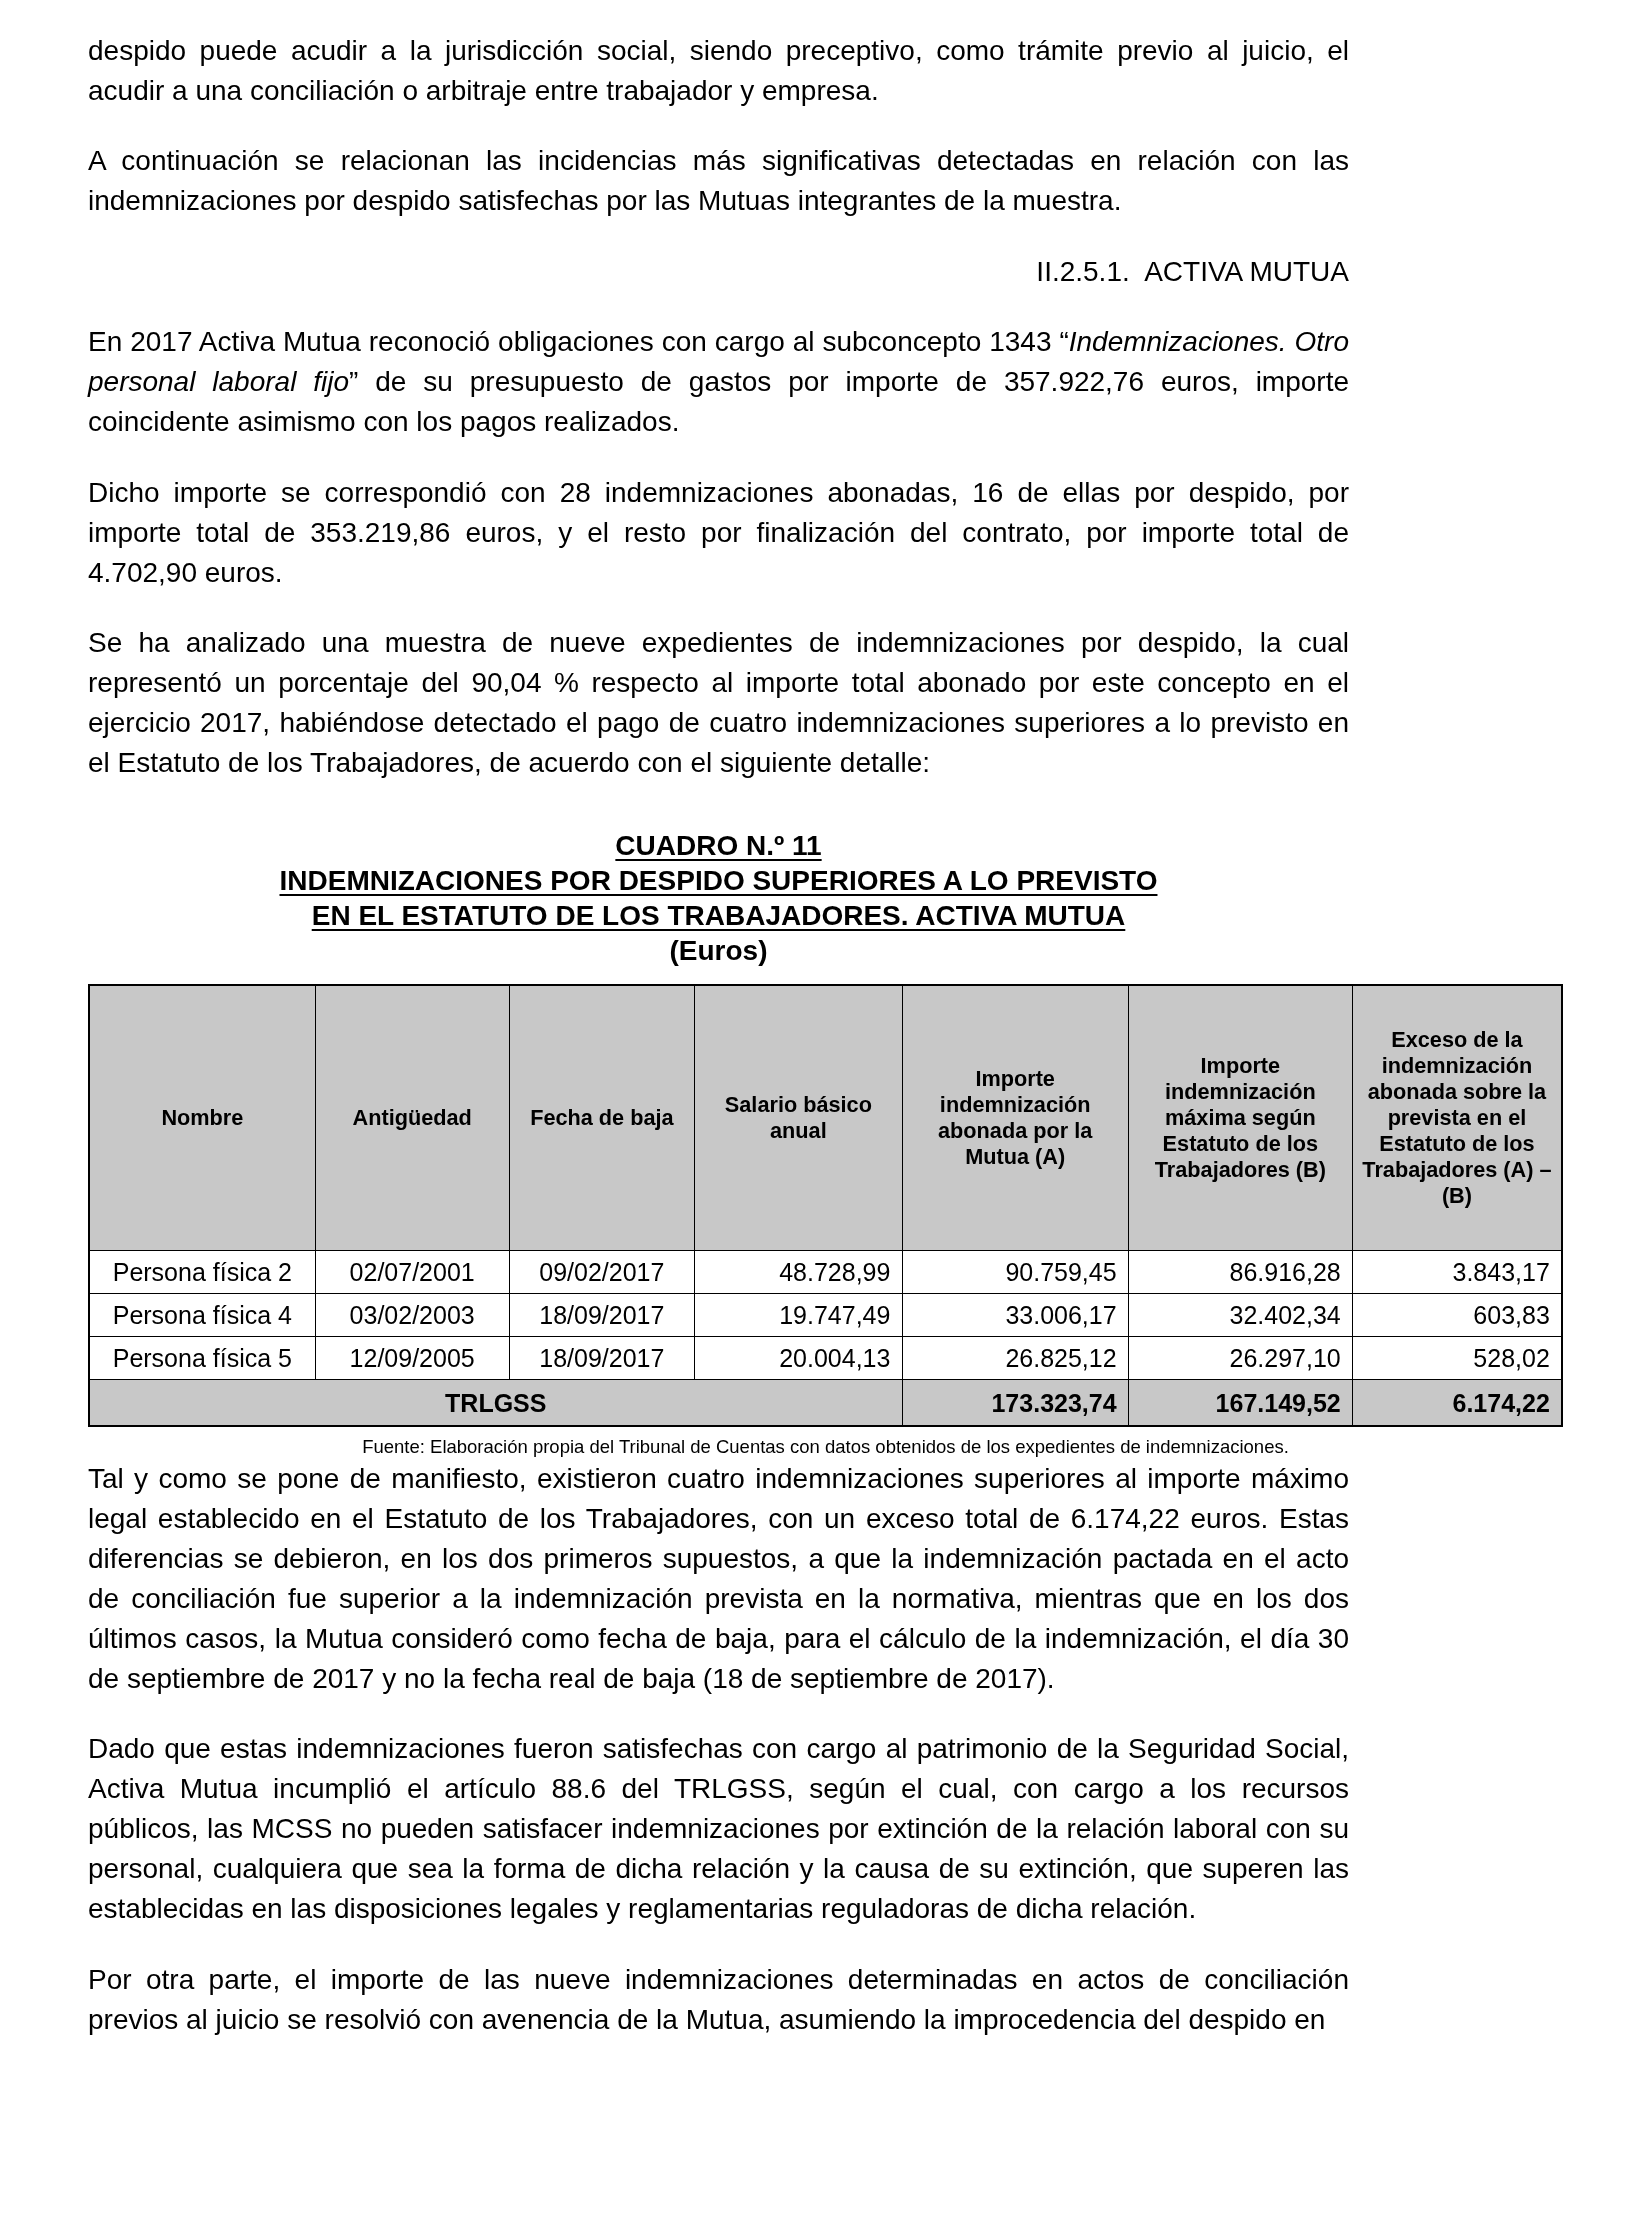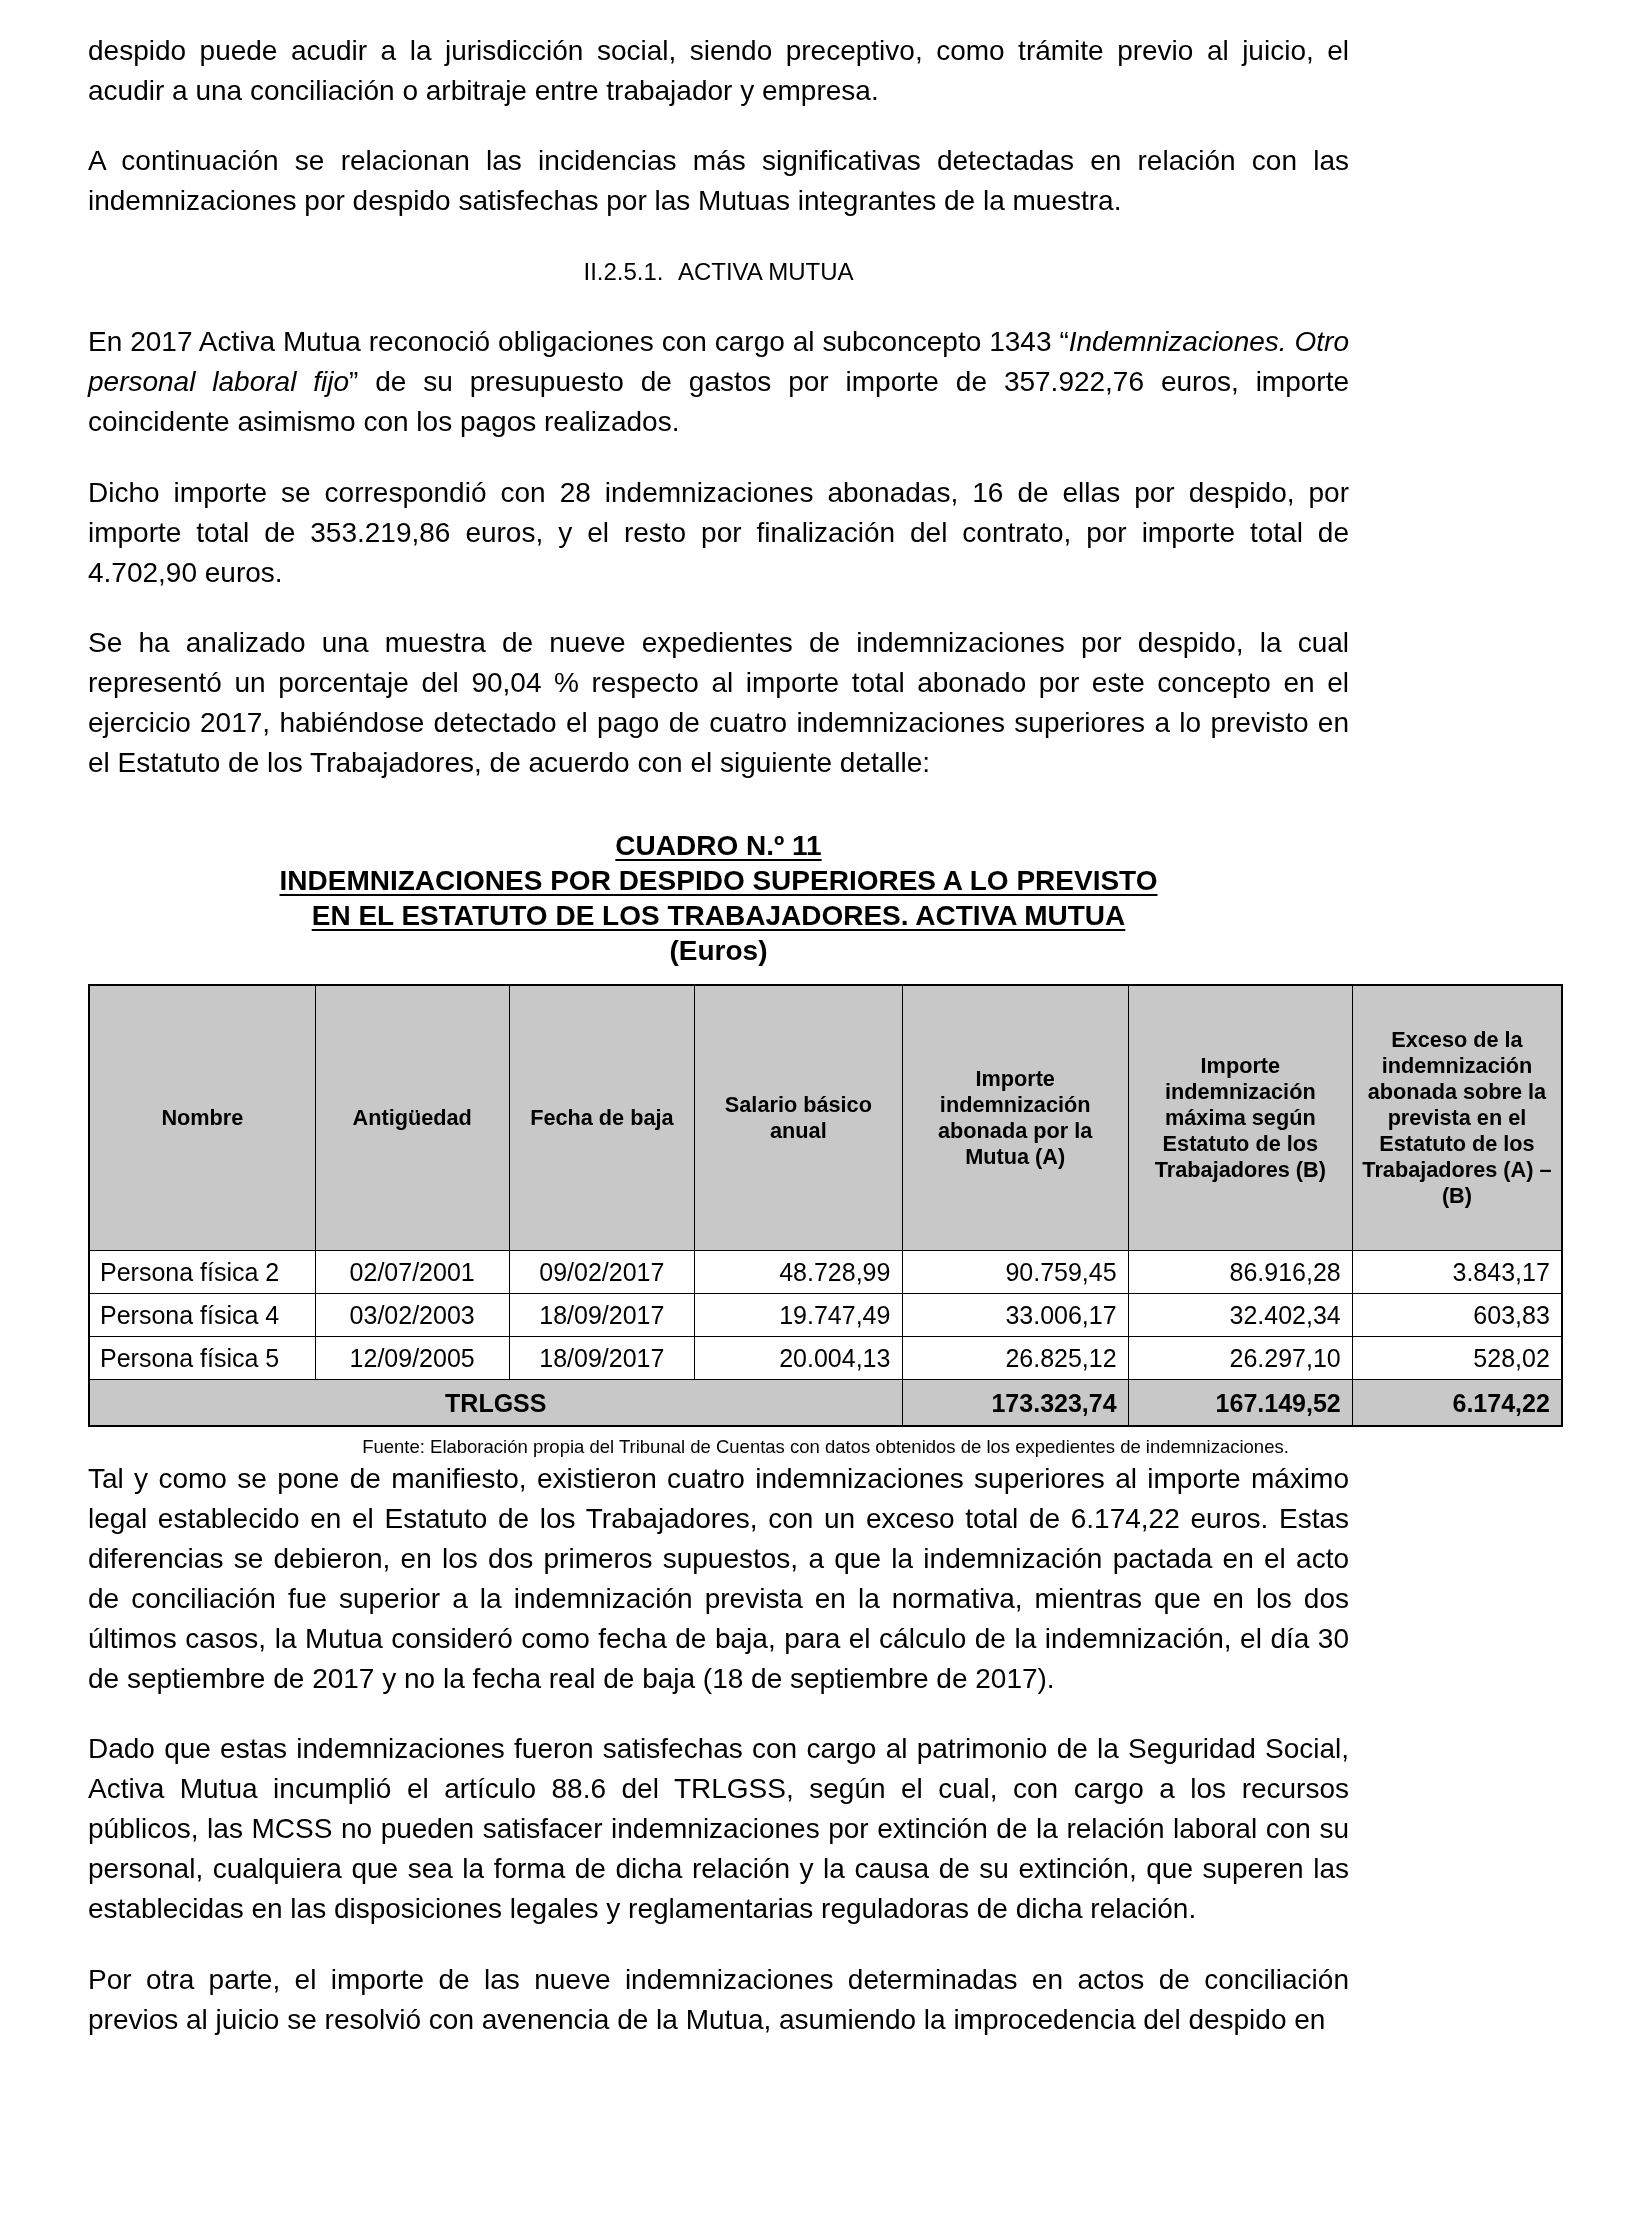--- a/index.html
+++ b/index.html
@@ -29,24 +29,24 @@
     text-align: justify;
     text-justify: inter-word;
   }
   p.body-text.last {
     margin-bottom: 0;
   }
   .it { font-style: italic; }
 
   h3.section-heading {
     margin: 21px 0 30.5px 0;
-    font-size: 24px;
+    font-size: 28px;
     line-height: 40px;
     font-weight: normal;
-    text-align: center;
+    text-align: right;
   }
   h3.section-heading .sec-num { margin-right: 14.4px; }
 
   
   .table-title {
     margin: 45px 0 16px 0;
     text-align: center;
     font-size: 28px;
     line-height: 35px;
     font-weight: bold;
@@ -87,22 +87,22 @@
     height: 258px;
     padding: 3.2px 4.8px;
   }
   table.cuadro tbody td {
     height: 42px;
     font-size: 25px;
     font-weight: normal;
     background: #ffffff;
   }
   table.cuadro tbody td.name {
-    text-align: left;
-    padding: 0 10px;
+    text-align: center;
+    padding: 0 0;
   }
   table.cuadro tbody td.date {
     text-align: center;
     padding: 0 6.4px;
   }
   table.cuadro tbody td.num {
     text-align: right;
     padding: 0 11.2px 0 6.4px;
   }
   table.cuadro tr.total-row td {

